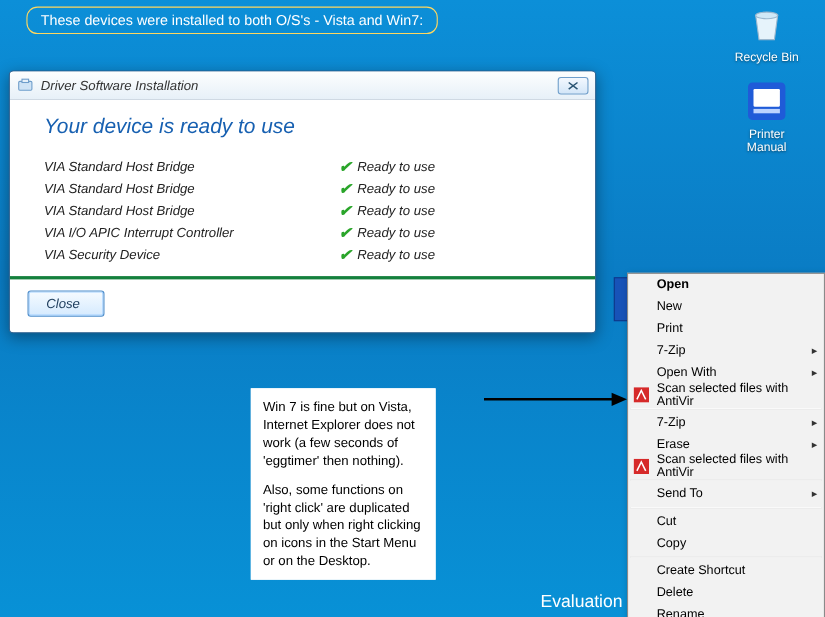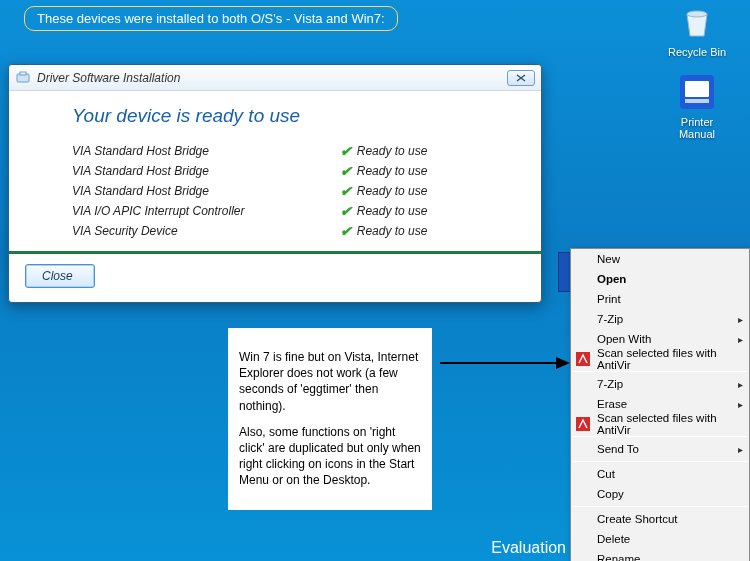--- a/index.html
+++ b/index.html
@@ -34,37 +34,37 @@
     border-bottom:1px solid #cfd9e3; border-radius:4px 4px 0 0;
     display:flex; align-items:center; padding:0 6px; font-size:12px; color:#333;
   }
   .titlebar .ticon { width:16px; height:16px; margin-right:6px; display:flex;align-items:center;justify-content:center;}
   .titlebar .spacer { flex:1;}
   .closex {
     width:28px; height:16px; border:1px solid #6f9ecb; border-radius:3px;
     background:linear-gradient(#f3f8fe,#d3e6f8); color:#2b5573;
     display:flex;align-items:center;justify-content:center; font-size:10px; cursor:pointer;
   }
-  .dialog-body { padding:14px 31px 10px;margin-left:32px;}
+  .dialog-body { padding:14px 31px 10px;}
   .headline { color:#1760b1; font-size:19px; margin-bottom:14px;}
   .dev-row { display:flex; align-items:center; height:20px;}
   .dev-name { width:268px; color:#222;}
   .status { display:flex; align-items:center; gap:5px; color:#222;}
   .check { color:#2aa52a; font-weight:bold; font-size:14px;}
   .btnbar { padding:10px 16px 14px; text-align:left; border-top:3px solid #15803d;}
   .btn {
     display:inline-block; min-width:70px; padding:4px 16px;
     background:linear-gradient(#f6fbff,#d5eafe);
     border:1px solid #4f8ecb; border-radius:3px; color:#1a3a5a; cursor:pointer;
     box-shadow:0 0 0 1px #a5d2ff inset;
   }
   
   .notebox {
-    position:absolute; top:328px; left:228px; width:204px;
-    background:#fff; padding:20px 10px; font-size:12px; line-height:1.35;
+    position:absolute; top:353px; left:228px; width:168px;
+    background:#fff; padding:8px 10px; font-size:12px; line-height:1.35;
     border:1px solid #fff;
   }
   
   .arrow { position:absolute; top:356px; left:440px; }
   
   .ctxmenu {
     position:absolute; top:248px; right:0; width:180px;
     background:#f2f2f2; border:1px solid #8a8a8a;
     box-shadow:2px 2px 6px rgba(0,0,0,.35);
     font-size:11.5px;
@@ -172,25 +172,25 @@
 </div>
 
 <svg class="arrow" width="130" height="14">
   <line x1="0" y1="7" x2="118" y2="7" stroke="#000" stroke-width="2.2"></line>
   <polygon points="130,7 116,1 116,13" fill="#000"></polygon>
 </svg>
 
 <div class="bluestrip"></div>
 
 <div class="ctxmenu" id="ctxmenu">
-    <div class="ctx-item">
-      <span>New</span>
-    </div>
     <div class="ctx-item bold">
       <span>Open</span>
+    </div>
+    <div class="ctx-item">
+      <span>New</span>
     </div>
     <div class="ctx-item">
       <span>Print</span>
     </div>
     <div class="ctx-item ctx-sub">
       <span>7-Zip</span>
     </div>
     <div class="ctx-item ctx-sub">
       <span>Open With</span>
     </div>

